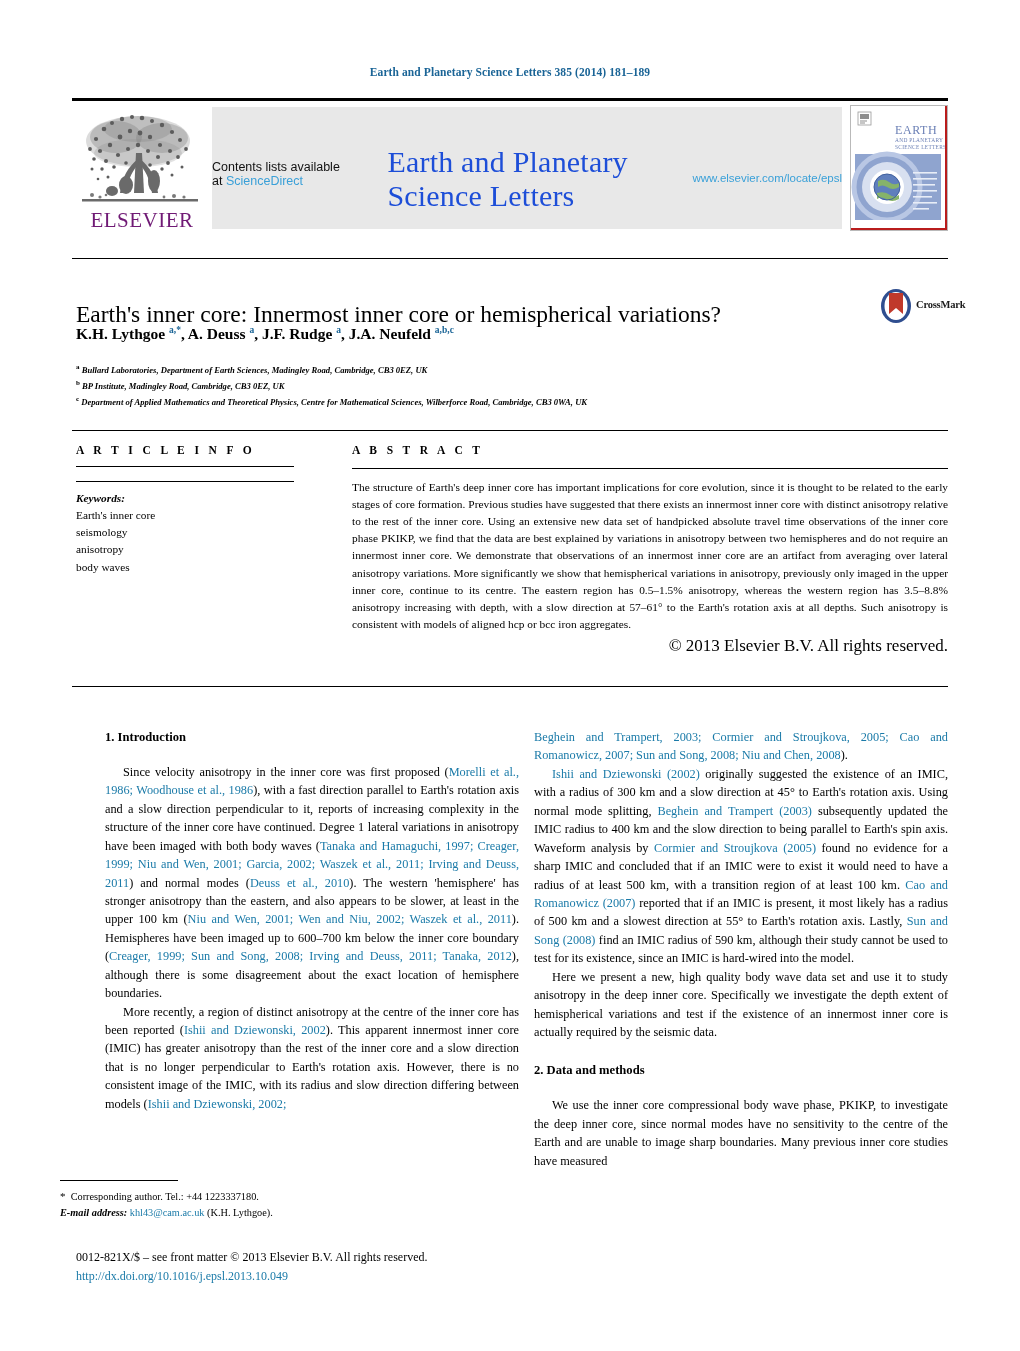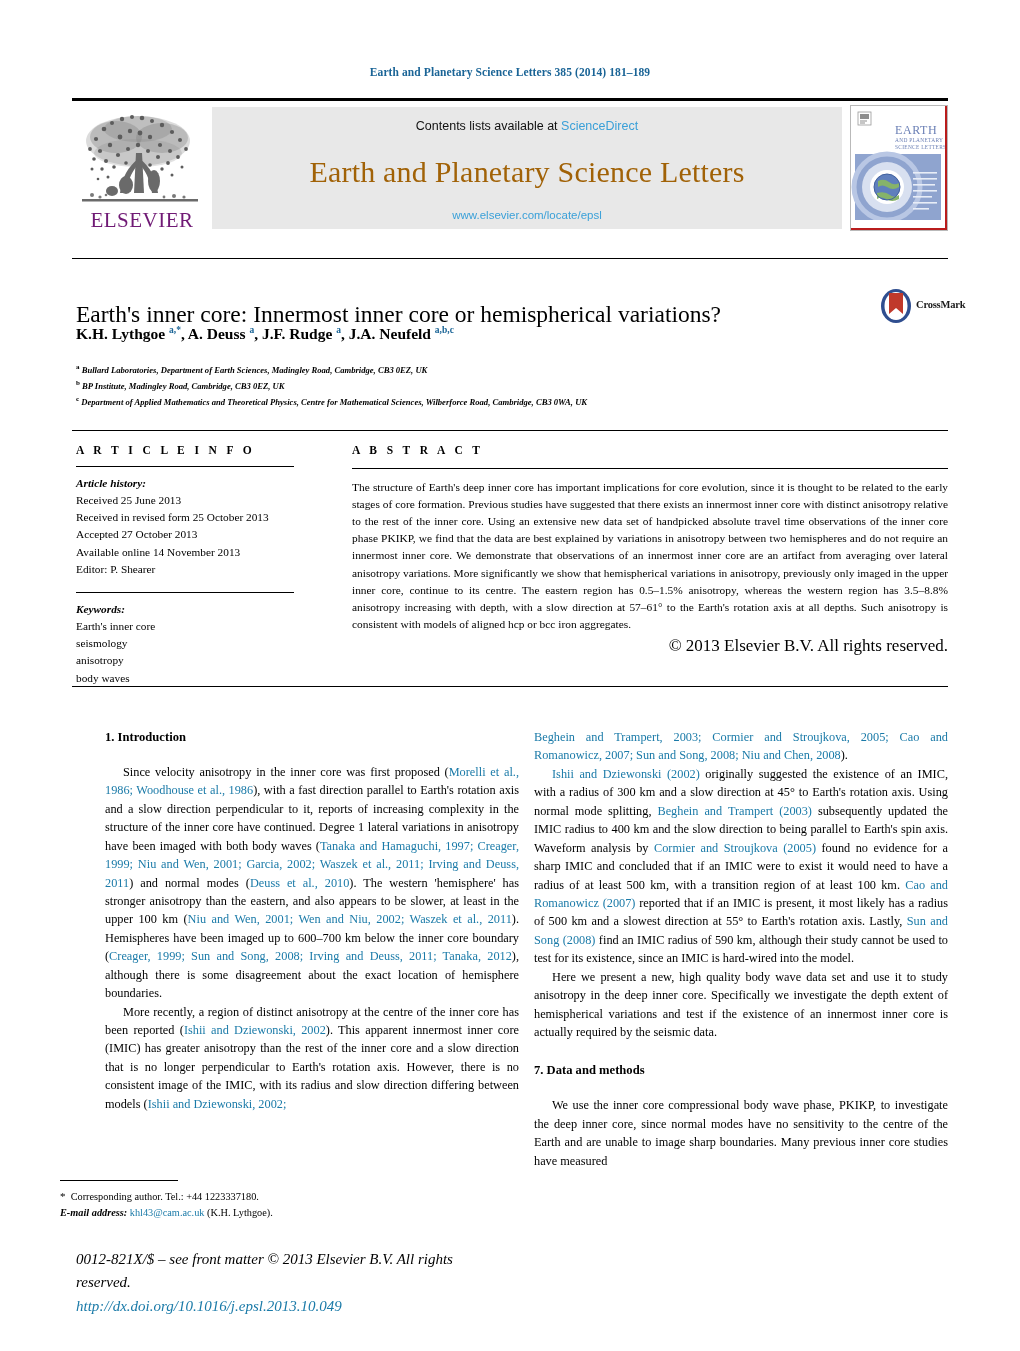--- a/index.html
+++ b/index.html
@@ -72,38 +72,39 @@
     line-height: 1;
   }
   .journal-band {
     position: absolute;
     top: 9px;
     left: 140px;
     width: 630px;
     height: 122px;
     background: #e8e8e8;
     display: flex;
-    flex-direction: column;
+    flex-direction: row;
     align-items: center;
     justify-content: flex-start;
+    gap: 40px;
   }
   .contents-line {
     margin-top: 12px;
     font-family: "Liberation Sans", sans-serif;
     font-size: 12.5px;
     color: #111;
   }
   .contents-line .sd {
     color: #3aa0d8;
   }
   .journal-name {
     margin-top: 22px;
     font-family: "Liberation Serif", serif;
     font-size: 30px;
-    color: #a16207;
+    color: #1d4ed8;
     letter-spacing: .2px;
   }
   .journal-url {
     margin-top: 20px;
     font-family: "Liberation Sans", sans-serif;
     font-size: 11.5px;
     color: #3aa0d8;
   }
   .cover-thumb {
     position: absolute;
@@ -311,23 +312,22 @@
   .foot-em {
     font-style: italic;
     font-weight: bold;
   }
   .foot-link { color: #1a7aa8; }
   .imprint {
     position: absolute;
     left: 76px;
     top: 1248px;
     width: 430px;
-    font-size: 15px;
+    font-size: 12px;
     line-height: 1.55;
-    font-style: italic;
   }
   .imprint .doi { color: #1a7aa8; }
 </style>
 </head>
 <body>
 
 <div class="page">
 
   <div class="runhead">Earth and Planetary Science Letters 385 (2014) 181–189</div>
 
@@ -469,28 +469,20 @@
     <div><sup>a</sup> <span>Bullard Laboratories, Department of Earth Sciences, Madingley Road, Cambridge, CB3 0EZ, UK</span></div>
     <div><sup>b</sup> <span>BP Institute, Madingley Road, Cambridge, CB3 0EZ, UK</span></div>
     <div><sup>c</sup> <span>Department of Applied Mathematics and Theoretical Physics, Centre for Mathematical Sciences, Wilberforce Road, Cambridge, CB3 0WA, UK</span></div>
   </div>
 
   <div class="band-rule-top"></div>
 
   <div class="info-col">
     <div class="sec-caps">A R T I C L E   I N F O</div>
     <div class="info-hr"></div>
-    <div class="info-body">
-      <div class="lead">Article history:</div>
-      <div>Received 25 June 2013</div>
-      <div>Received in revised form 25 October 2013</div>
-      <div>Accepted 27 October 2013</div>
-      <div>Available online 14 November 2013</div>
-      <div>Editor: P. Shearer</div>
-    </div>
     <div class="kw-hr"></div>
     <div class="info-body">
       <div class="lead">Keywords:</div>
       <div>Earth's inner core</div>
       <div>seismology</div>
       <div>anisotropy</div>
       <div>body waves</div>
     </div>
   </div>
 
@@ -506,21 +498,21 @@
   <div class="col col-left">
     <div class="secnum">1. Introduction</div>
     <p class="body-p">Since velocity anisotropy in the inner core was first proposed (<span class="cite">Morelli et al., 1986; Woodhouse et al., 1986</span>), with a fast direction parallel to Earth's rotation axis and a slow direction perpendicular to it, reports of increasing complexity in the structure of the inner core have continued. Degree 1 lateral variations in anisotropy have been imaged with both body waves (<span class="cite">Tanaka and Hamaguchi, 1997; Creager, 1999; Niu and Wen, 2001; Garcia, 2002; Waszek et al., 2011; Irving and Deuss, 2011</span>) and normal modes (<span class="cite">Deuss et al., 2010</span>). The western 'hemisphere' has stronger anisotropy than the eastern, and also appears to be slower, at least in the upper 100 km (<span class="cite">Niu and Wen, 2001; Wen and Niu, 2002; Waszek et al., 2011</span>). Hemispheres have been imaged up to 600–700 km below the inner core boundary (<span class="cite">Creager, 1999; Sun and Song, 2008; Irving and Deuss, 2011; Tanaka, 2012</span>), although there is some disagreement about the exact location of hemisphere boundaries.</p>
     <p class="body-p">More recently, a region of distinct anisotropy at the centre of the inner core has been reported (<span class="cite">Ishii and Dziewonski, 2002</span>). This apparent innermost inner core (IMIC) has greater anisotropy than the rest of the inner core and a slow direction that is no longer perpendicular to Earth's rotation axis. However, there is no consistent image of the IMIC, with its radius and slow direction differing between models (<span class="cite">Ishii and Dziewonski, 2002;</span></p>
   </div>
 
   <div class="col col-right">
     <p class="body-p noindent"><span class="cite">Beghein and Trampert, 2003; Cormier and Stroujkova, 2005; Cao and Romanowicz, 2007; Sun and Song, 2008; Niu and Chen, 2008</span>).</p>
     <p class="body-p"><span class="cite">Ishii and Dziewonski (2002)</span> originally suggested the existence of an IMIC, with a radius of 300 km and a slow direction at 45° to Earth's rotation axis. Using normal mode splitting, <span class="cite">Beghein and Trampert (2003)</span> subsequently updated the IMIC radius to 400 km and the slow direction to being parallel to Earth's spin axis. Waveform analysis by <span class="cite">Cormier and Stroujkova (2005)</span> found no evidence for a sharp IMIC and concluded that if an IMIC were to exist it would need to have a radius of at least 500 km, with a transition region of at least 100 km. <span class="cite">Cao and Romanowicz (2007)</span> reported that if an IMIC is present, it most likely has a radius of 500 km and a slowest direction at 55° to Earth's rotation axis. Lastly, <span class="cite">Sun and Song (2008)</span> find an IMIC radius of 590 km, although their study cannot be used to test for its existence, since an IMIC is hard-wired into the model.</p>
     <p class="body-p">Here we present a new, high quality body wave data set and use it to study anisotropy in the deep inner core. Specifically we investigate the depth extent of hemispherical variations and test if the existence of an innermost inner core is actually required by the seismic data.</p>
-    <div class="secnum spaced">7. Data and methods</div>
+    <div class="secnum spaced">2. Data and methods</div>
     <p class="body-p">We use the inner core compressional body wave phase, PKIKP, to investigate the deep inner core, since normal modes have no sensitivity to the centre of the Earth and are unable to image sharp boundaries. Many previous inner core studies have measured</p>
   </div>
 
   <div class="footnote">
     <div class="foot-rule"></div>
     <div class="foot-line"><span class="star">*</span>&nbsp; Corresponding author. Tel.: +44 1223337180.</div>
     <div class="foot-line">
       <span class="foot-em">E-mail address:</span>
       <span class="foot-link">khl43@cam.ac.uk</span>
       <span>(K.H. Lythgoe).</span>

